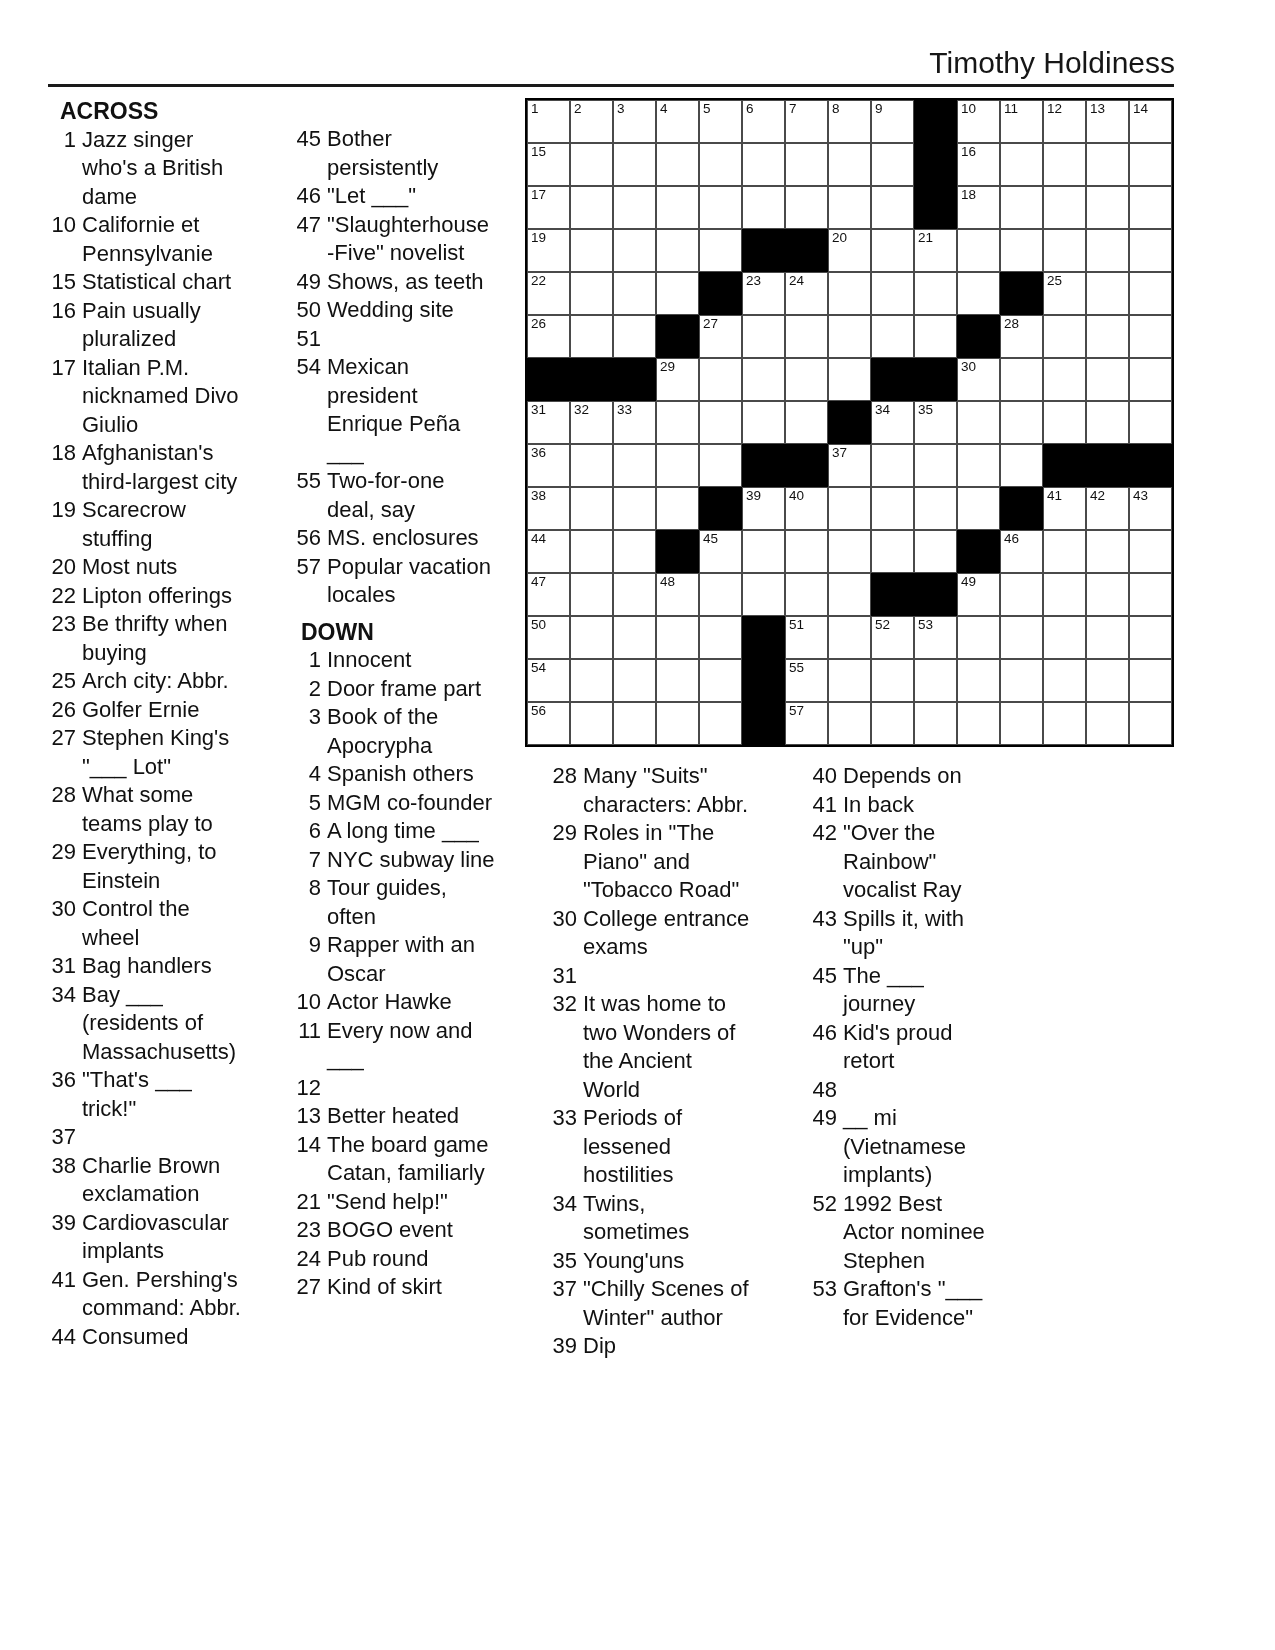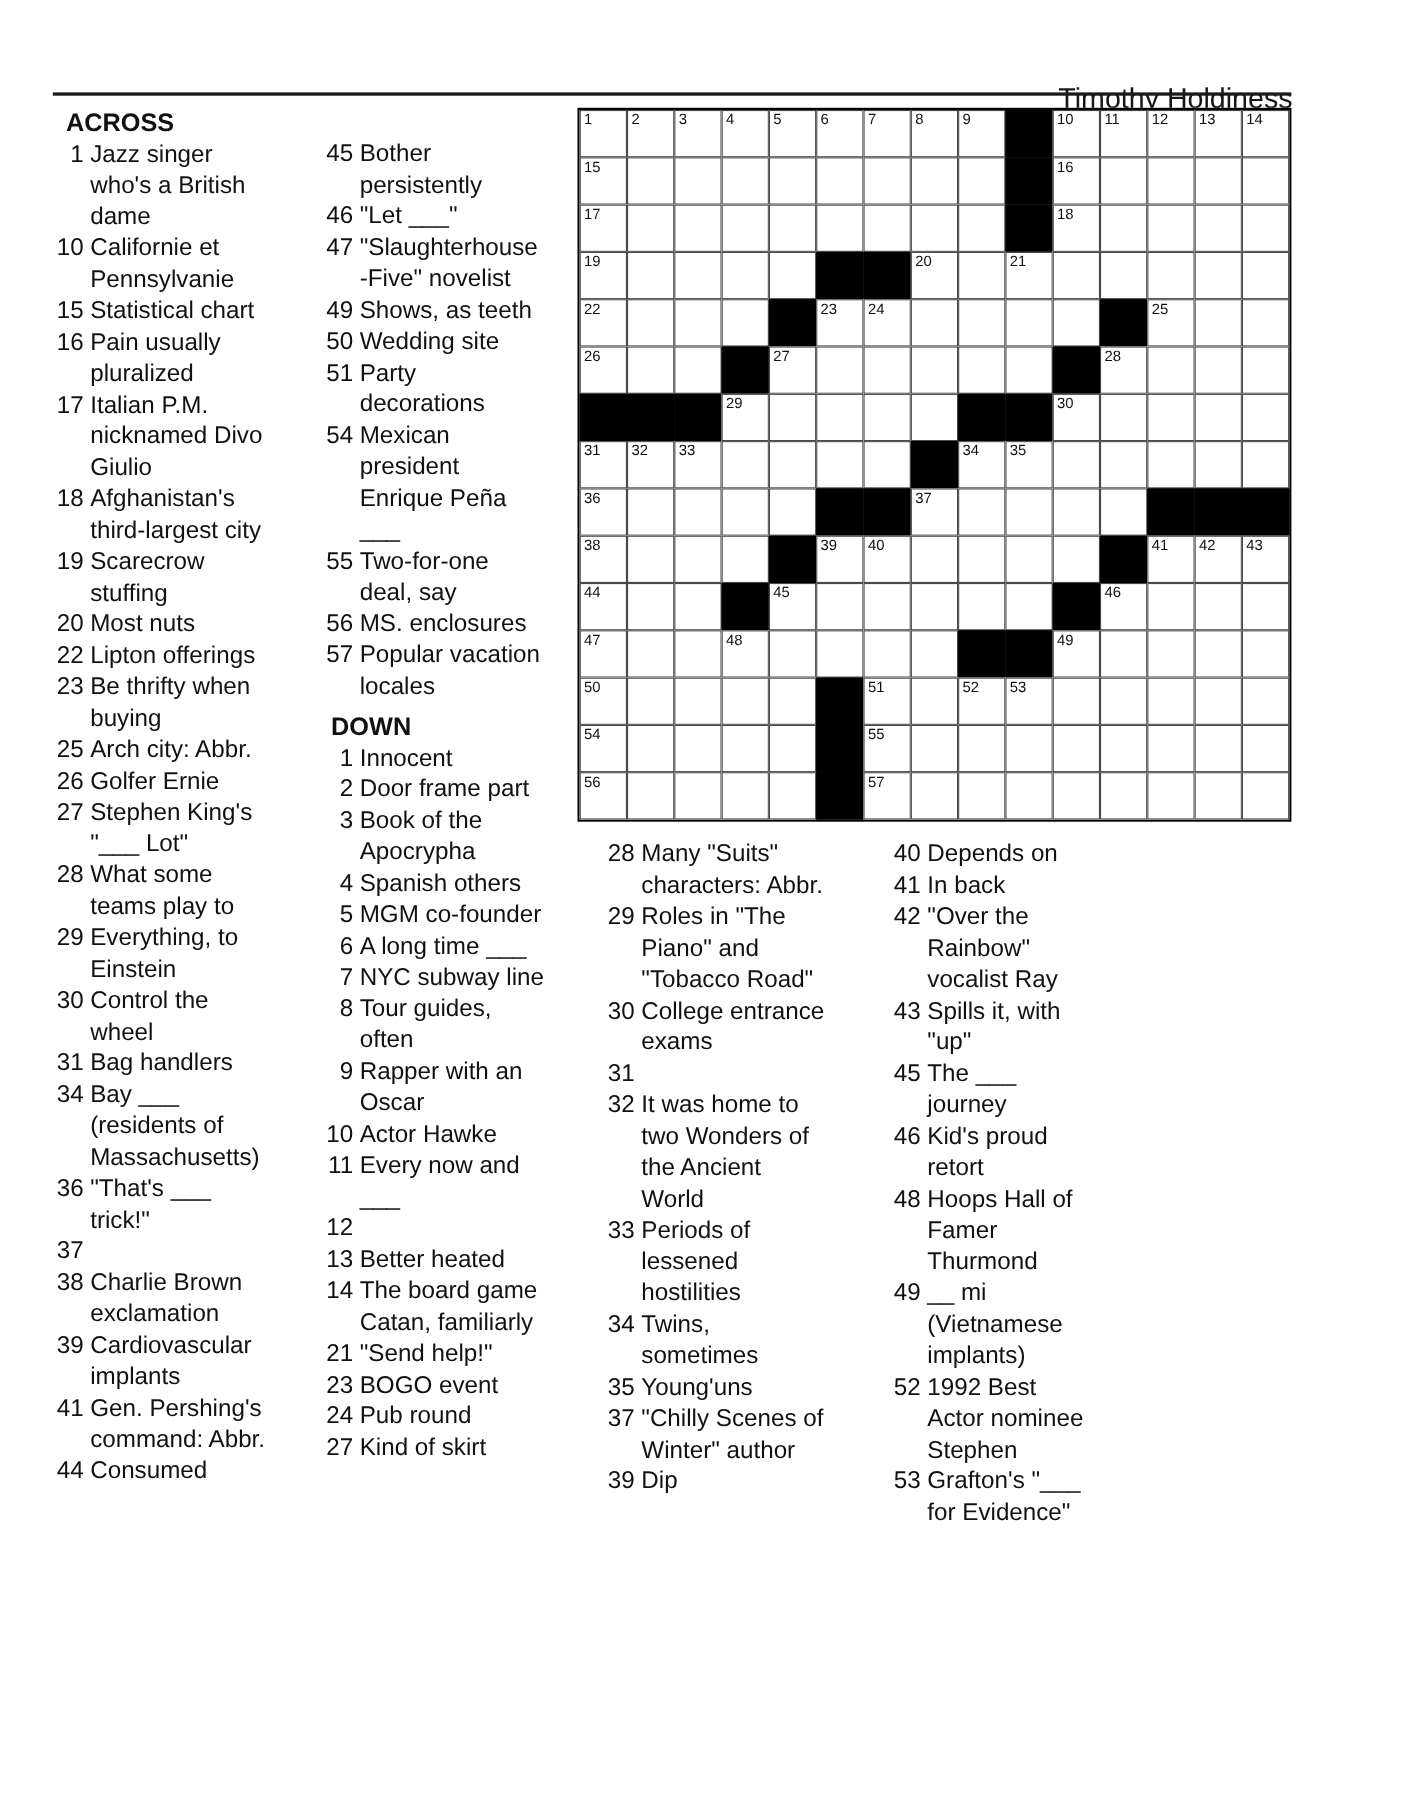--- a/index.html
+++ b/index.html
@@ -1,18 +1,18 @@
 <!DOCTYPE html>
 <html><head>
 <meta charset="utf-8">
 <style>
   html,body{margin:0;padding:0;background:#fff;}
   .page{position:relative;width:1275px;height:1650px;background:#ffffff;overflow:hidden;
         font-family:"Liberation Sans",sans-serif;color:#111;}
-  .byline{position:absolute;top:46px;right:100px;font-size:26px;color:#161616;margin-top:28px;}
+  .byline{position:absolute;top:46px;right:100px;font-size:30px;color:#161616;}
   .rule{position:absolute;top:84px;left:48px;width:1126px;height:3px;background:#1a1a1a;}
 
   
   .clue-col{position:absolute;font-size:22px;line-height:28.5px;}
   .col1{left:46px;top:97px;width:198px;}
   .col2{left:291px;top:125px;width:204px;}
   .col3{left:547px;top:762px;width:204px;}
   .col4{left:807px;top:762px;width:188px;}
   .sec-label{font-weight:700;font-size:23px;}
   .col1 .sec-label{margin-left:14px;}
@@ -497,21 +497,20 @@
         <div class="clue">
           <span class="cnum">49</span>
           <span class="ctxt">Shows, as teeth</span>
         </div>
         <div class="clue">
           <span class="cnum">50</span>
           <span class="ctxt">Wedding site</span>
         </div>
         <div class="clue">
           <span class="cnum">51</span>
-          <span class="ctxt">Party decorations</span>
         </div>
         <div class="clue">
           <span class="cnum">54</span>
           <span class="ctxt">Mexican president Enrique Peña ___</span>
         </div>
         <div class="clue">
           <span class="cnum">55</span>
           <span class="ctxt">Two-for-one deal, say</span>
         </div>
         <div class="clue">
@@ -664,21 +663,20 @@
         <div class="clue">
           <span class="cnum">45</span>
           <span class="ctxt">The ___ journey</span>
         </div>
         <div class="clue">
           <span class="cnum">46</span>
           <span class="ctxt">Kid's proud retort</span>
         </div>
         <div class="clue">
           <span class="cnum">48</span>
-          <span class="ctxt">Hoops Hall of Famer Thurmond</span>
         </div>
         <div class="clue">
           <span class="cnum">49</span>
           <span class="ctxt">__ mi (Vietnamese implants)</span>
         </div>
         <div class="clue">
           <span class="cnum">52</span>
           <span class="ctxt">1992 Best Actor nominee Stephen</span>
         </div>
         <div class="clue">

